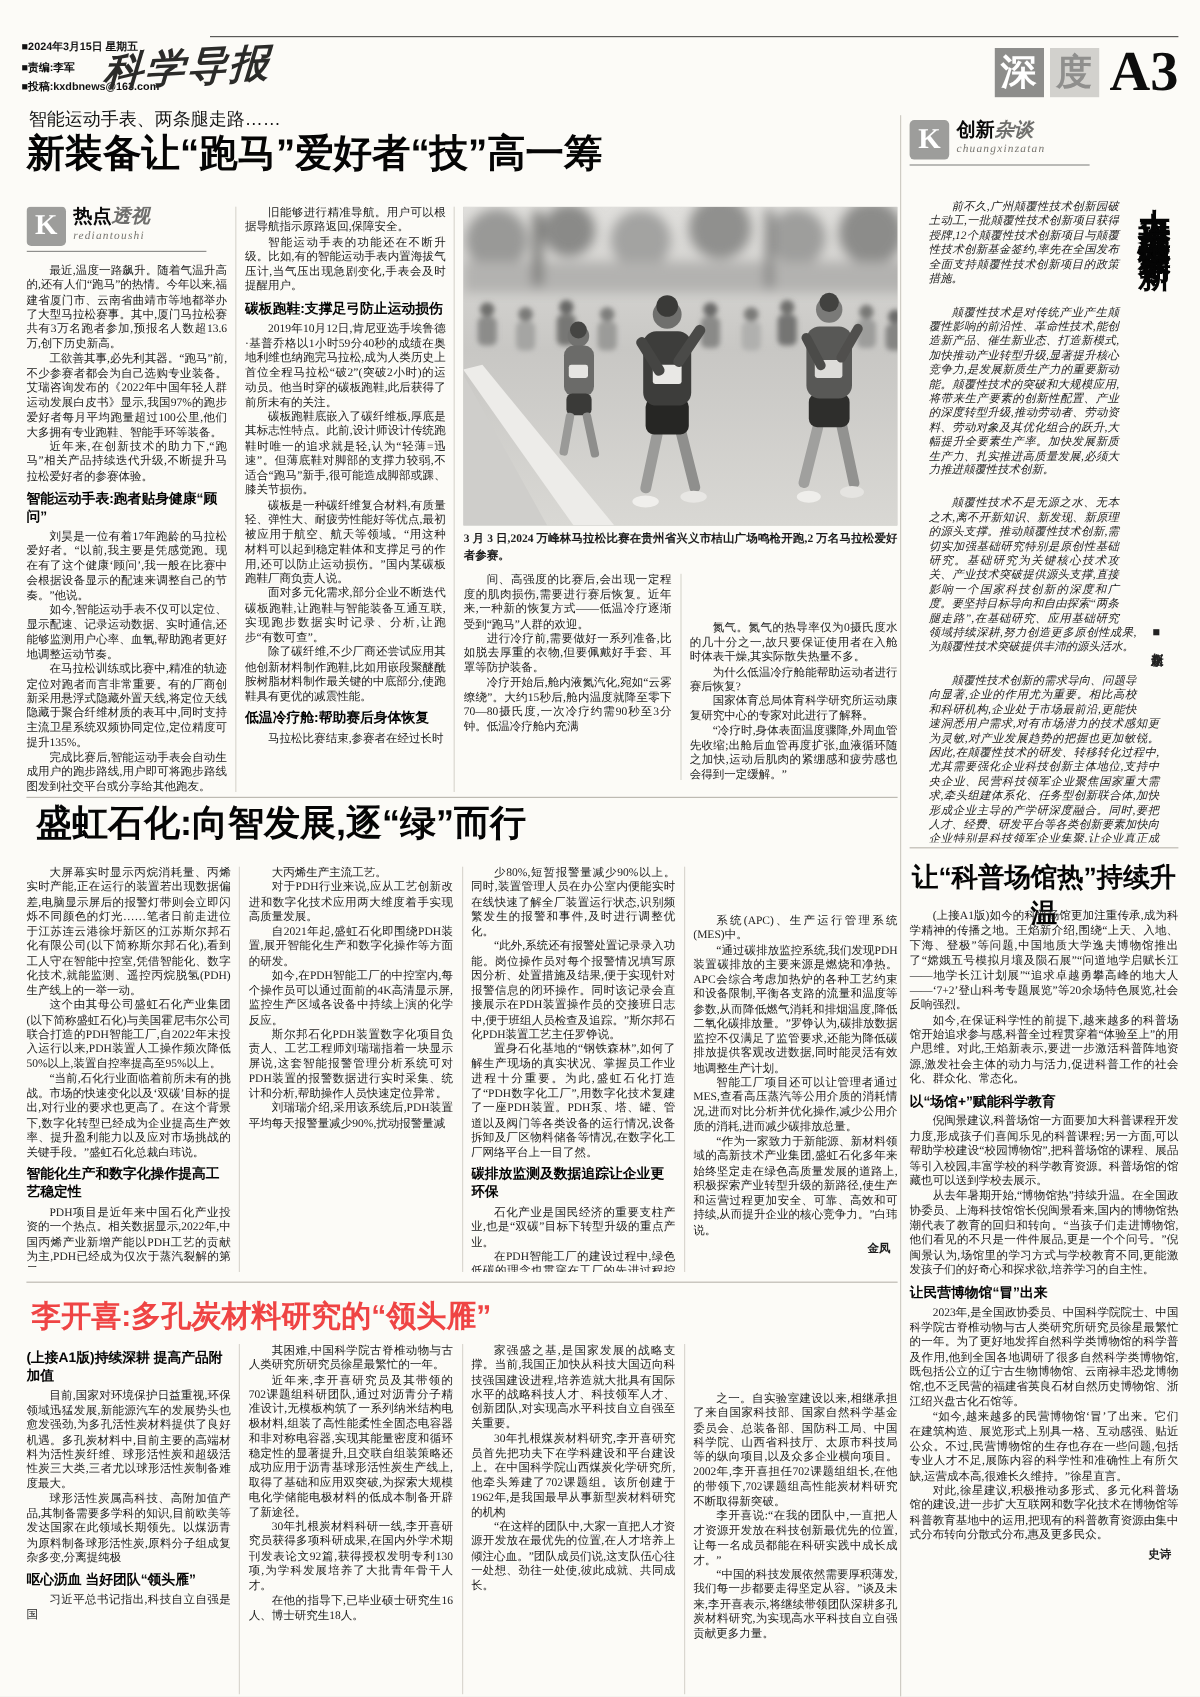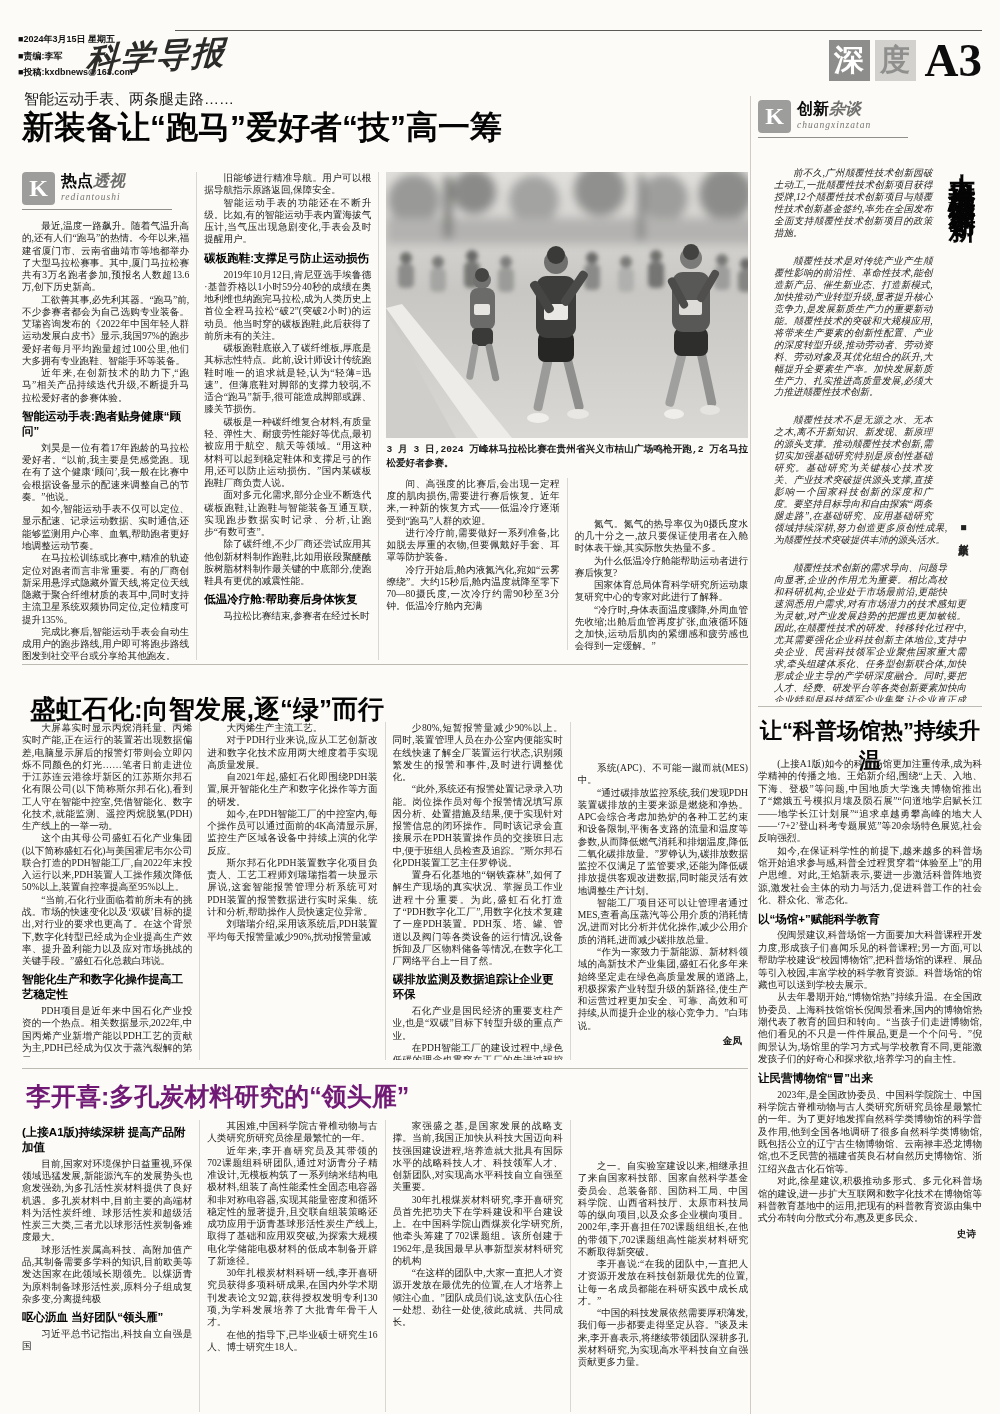--- a/index.html
+++ b/index.html
@@ -36,33 +36,33 @@
         display:flex;align-items:center;justify-content:center;font-size:24px;font-weight:bold;
         font-family:"Liberation Serif",serif;}
   .badge-title{font-family:"Liberation Sans",sans-serif;font-size:16px;font-weight:900;color:#0a0a0a;
         line-height:1.1;white-space:nowrap;}
   .badge-title .script{font-family:"Liberation Serif",serif;font-weight:bold;font-style:italic;color:#6f6f6d;}
   .badge-pinyin{font-size:9.5px;font-style:italic;color:#77756f;letter-spacing:1px;margin-top:2px;}
   
   .marathon-body{position:absolute;left:22px;top:172px;width:726px;height:488px;overflow:hidden;display:flex;}
   .half{width:372px;overflow:hidden;}
   .photo-wrap{width:372px;height:266px;overflow:hidden;background:#c9c8c4;}
-  .caption{font-size:9.6px;font-weight:bold;line-height:1.5;text-align:justify;margin:5px 0 6px;font-family:Liberation Mono, monospace;}
+  .caption{font-size:9.6px;font-weight:bold;line-height:1.5;text-align:justify;margin:5px 0 6px;}
   .subcols{display:flex;height:172px;overflow:hidden;}
   .subcols .ncol{width:178px;}
   
   .rule-h{position:absolute;height:1px;background:#bdbab2;}
   .v-divider{position:absolute;left:750px;top:96px;width:1px;height:1318px;background:#cfccc4;}
   
-  .sh-headline{position:absolute;left:30px;top:692px;margin:0;font-family:"Liberation Sans",sans-serif;
-        font-weight:900;font-size:26px;color:#050505;}
+  .sh-headline{position:absolute;left:30px;top:666px;margin:0;font-family:"Liberation Sans",sans-serif;
+        font-weight:900;font-size:30px;color:#050505;}
   .sh-body{position:absolute;left:22px;top:722px;width:726px;height:338px;overflow:hidden;display:flex;}
   
   .lk-headline{position:absolute;left:26px;top:1080px;margin:0;font-family:"Liberation Sans",sans-serif;
-        font-weight:900;font-size:25px;color:#701a75;}
+        font-weight:900;font-size:25px;color:#ef4444;}
   .lk-body{position:absolute;left:22px;top:1120px;width:726px;height:292px;overflow:hidden;display:flex;}
   
   .right-badge{position:absolute;left:758px;top:100px;}
   .innov-body{position:absolute;left:758px;top:152px;width:224px;height:550px;overflow:hidden;}
   .innov-body p{margin:16px;text-indent:2em;text-align:justify;font-size:9.5px;line-height:1.26;
         font-style:italic;color:#222;}
   .vtitle{float:right;writing-mode:vertical-rl;font-family:"Liberation Sans",sans-serif;font-weight:900;
         font-size:27px;line-height:1.5;height:356px;margin:0 0 8px 9px;color:#050505;letter-spacing:4px;}
   .vauthor{float:right;clear:right;writing-mode:vertical-rl;font-size:10.5px;font-weight:bold;
         height:70px;margin:6px 12px 6px 9px;font-style:normal;color:#222;}
@@ -255,21 +255,21 @@
       </div>
     <div class="ncol colblock">
         <p>少80%,短暂报警量减少90%以上。同时,装置管理人员在办公室内便能实时在线快速了解全厂装置运行状态,识别频繁发生的报警和事件,及时进行调整优化。</p>
         <p>“此外,系统还有报警处置记录录入功能。岗位操作员对每个报警情况填写原因分析、处置措施及结果,便于实现针对报警信息的闭环操作。同时该记录会直接展示在PDH装置操作员的交接班日志中,便于班组人员检查及追踪。”斯尔邦石化PDH装置工艺主任罗铮说。</p>
         <p>置身石化基地的“钢铁森林”,如何了解生产现场的真实状况、掌握员工作业进程十分重要。为此,盛虹石化打造了“PDH数字化工厂”,用数字化技术复建了一座PDH装置。PDH泵、塔、罐、管道以及阀门等各类设备的运行情况,设备拆卸及厂区物料储备等情况,在数字化工厂网络平台上一目了然。</p>
         <h4>碳排放监测及数据追踪让企业更环保</h4>
         <p>石化产业是国民经济的重要支柱产业,也是“双碳”目标下转型升级的重点产业。</p>
         <p>在PDH智能工厂的建设过程中,绿色低碳的理念也贯穿在工厂的先进过程控制</p>
       </div>
     <div class="ncol colblock">
-        <p>系统(APC)、不可能一蹴而就(MES)中。</p>
+        <p>系统(APC)、生产运行管理系统(MES)中。</p>
         <p>“通过碳排放监控系统,我们发现PDH装置碳排放的主要来源是燃烧和净热。APC会综合考虑加热炉的各种工艺约束和设备限制,平衡各支路的流量和温度等参数,从而降低燃气消耗和排烟温度,降低二氧化碳排放量。”罗铮认为,碳排放数据监控不仅满足了监管要求,还能为降低碳排放提供客观改进数据,同时能灵活有效地调整生产计划。</p>
         <p>智能工厂项目还可以让管理者通过MES,查看高压蒸汽等公用介质的消耗情况,进而对比分析并优化操作,减少公用介质的消耗,进而减少碳排放总量。</p>
         <p>“作为一家致力于新能源、新材料领域的高新技术产业集团,盛虹石化多年来始终坚定走在绿色高质量发展的道路上,积极探索产业转型升级的新路径,使生产和运营过程更加安全、可靠、高效和可持续,从而提升企业的核心竞争力。”白玮说。</p>
         <p class="author-line">金凤</p>
       </div>
   </div>
 
   <h2 class="lk-headline">李开喜:多孔炭材料研究的“领头雁”</h2>
   <div class="lk-body">
     <div class="ncol colblock">
@@ -321,17 +321,18 @@
 
   <h2 class="kepu-headline">让“科普场馆热”持续升温</h2>
   <div class="kepu-body colblock">
       <p>(上接A1版)如今的科普场馆更加注重传承,成为科学精神的传播之地。王焰新介绍,围绕“上天、入地、下海、登极”等问题,中国地质大学逸夫博物馆推出了“嫦娥五号模拟月壤及陨石展”“问道地学启赋长江——地学长江计划展”“追求卓越勇攀高峰的地大人——‘7+2’登山科考专题展览”等20余场特色展览,社会反响强烈。</p>
       <p>如今,在保证科学性的前提下,越来越多的科普场馆开始追求参与感,科普全过程贯穿着“体验至上”的用户思维。对此,王焰新表示,要进一步激活科普阵地资源,激发社会主体的动力与活力,促进科普工作的社会化、群众化、常态化。</p>
       <h4>以“场馆+”赋能科学教育</h4>
       <p>倪闽景建议,科普场馆一方面要加大科普课程开发力度,形成孩子们喜闻乐见的科普课程;另一方面,可以帮助学校建设“校园博物馆”,把科普场馆的课程、展品等引入校园,丰富学校的科学教育资源。科普场馆的馆藏也可以送到学校去展示。</p>
       <p>从去年暑期开始,“博物馆热”持续升温。在全国政协委员、上海科技馆馆长倪闽景看来,国内的博物馆热潮代表了教育的回归和转向。“当孩子们走进博物馆,他们看见的不只是一件件展品,更是一个个问号。”倪闽景认为,场馆里的学习方式与学校教育不同,更能激发孩子们的好奇心和探求欲,培养学习的自主性。</p>
       <h4>让民营博物馆“冒”出来</h4>
       <p>2023年,是全国政协委员、中国科学院院士、中国科学院古脊椎动物与古人类研究所研究员徐星最繁忙的一年。为了更好地发挥自然科学类博物馆的科学普及作用,他到全国各地调研了很多自然科学类博物馆,既包括公立的辽宁古生物博物馆、云南禄丰恐龙博物馆,也不乏民营的福建省英良石材自然历史博物馆、浙江绍兴盘古化石馆等。</p>
+      <p>“如今,越来越多的民营博物馆‘冒’了出来。它们在建筑构造、展览形式上别具一格、互动感强、贴近公众。不过,民营博物馆的生存也存在一些问题,包括专业人才不足,展陈内容的科学性和准确性上有所欠缺,运营成本高,很难长久维持。”徐星直言。</p>
       <p>对此,徐星建议,积极推动多形式、多元化科普场馆的建设,进一步扩大互联网和数字化技术在博物馆等科普教育基地中的运用,把现有的科普教育资源由集中式分布转向分散式分布,惠及更多民众。</p>
       <p class="author-line">史诗</p>
     </div>
 
 </div>
 
 </body></html>

